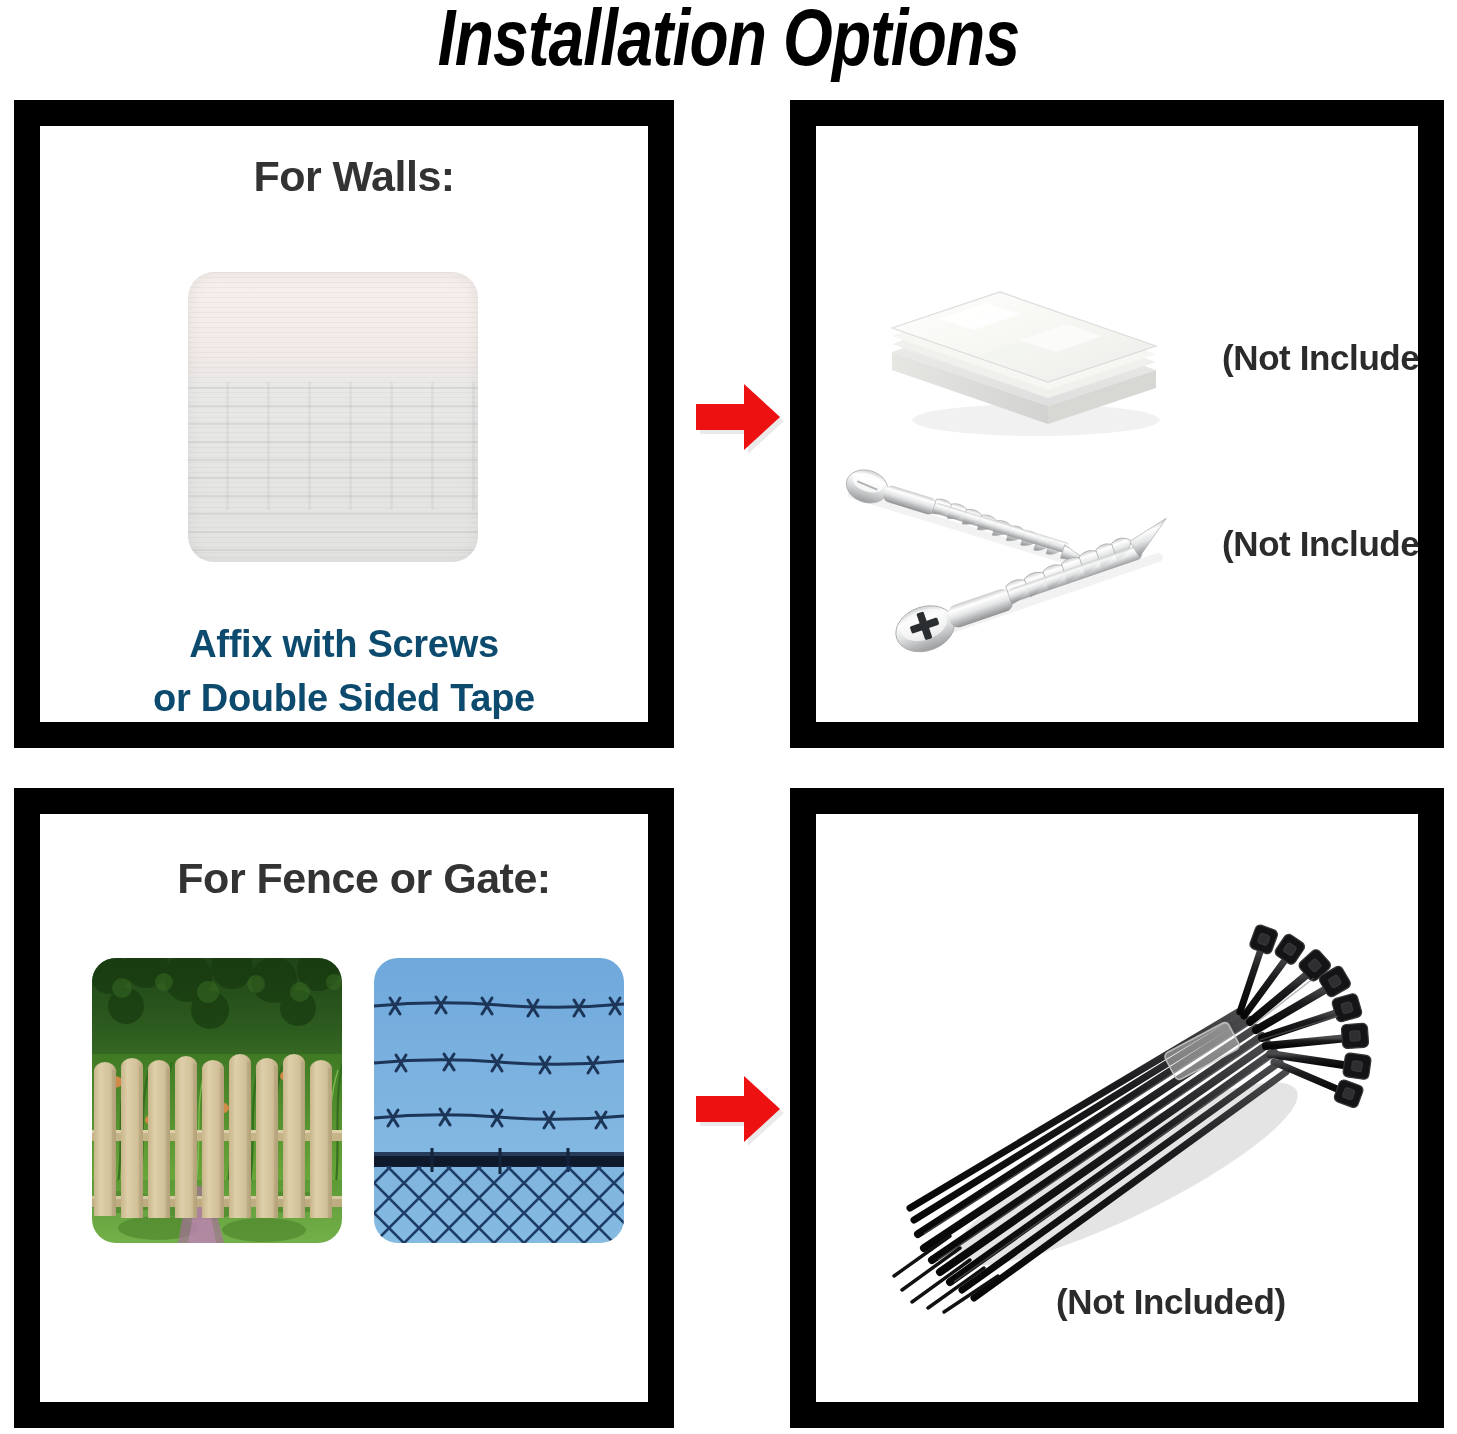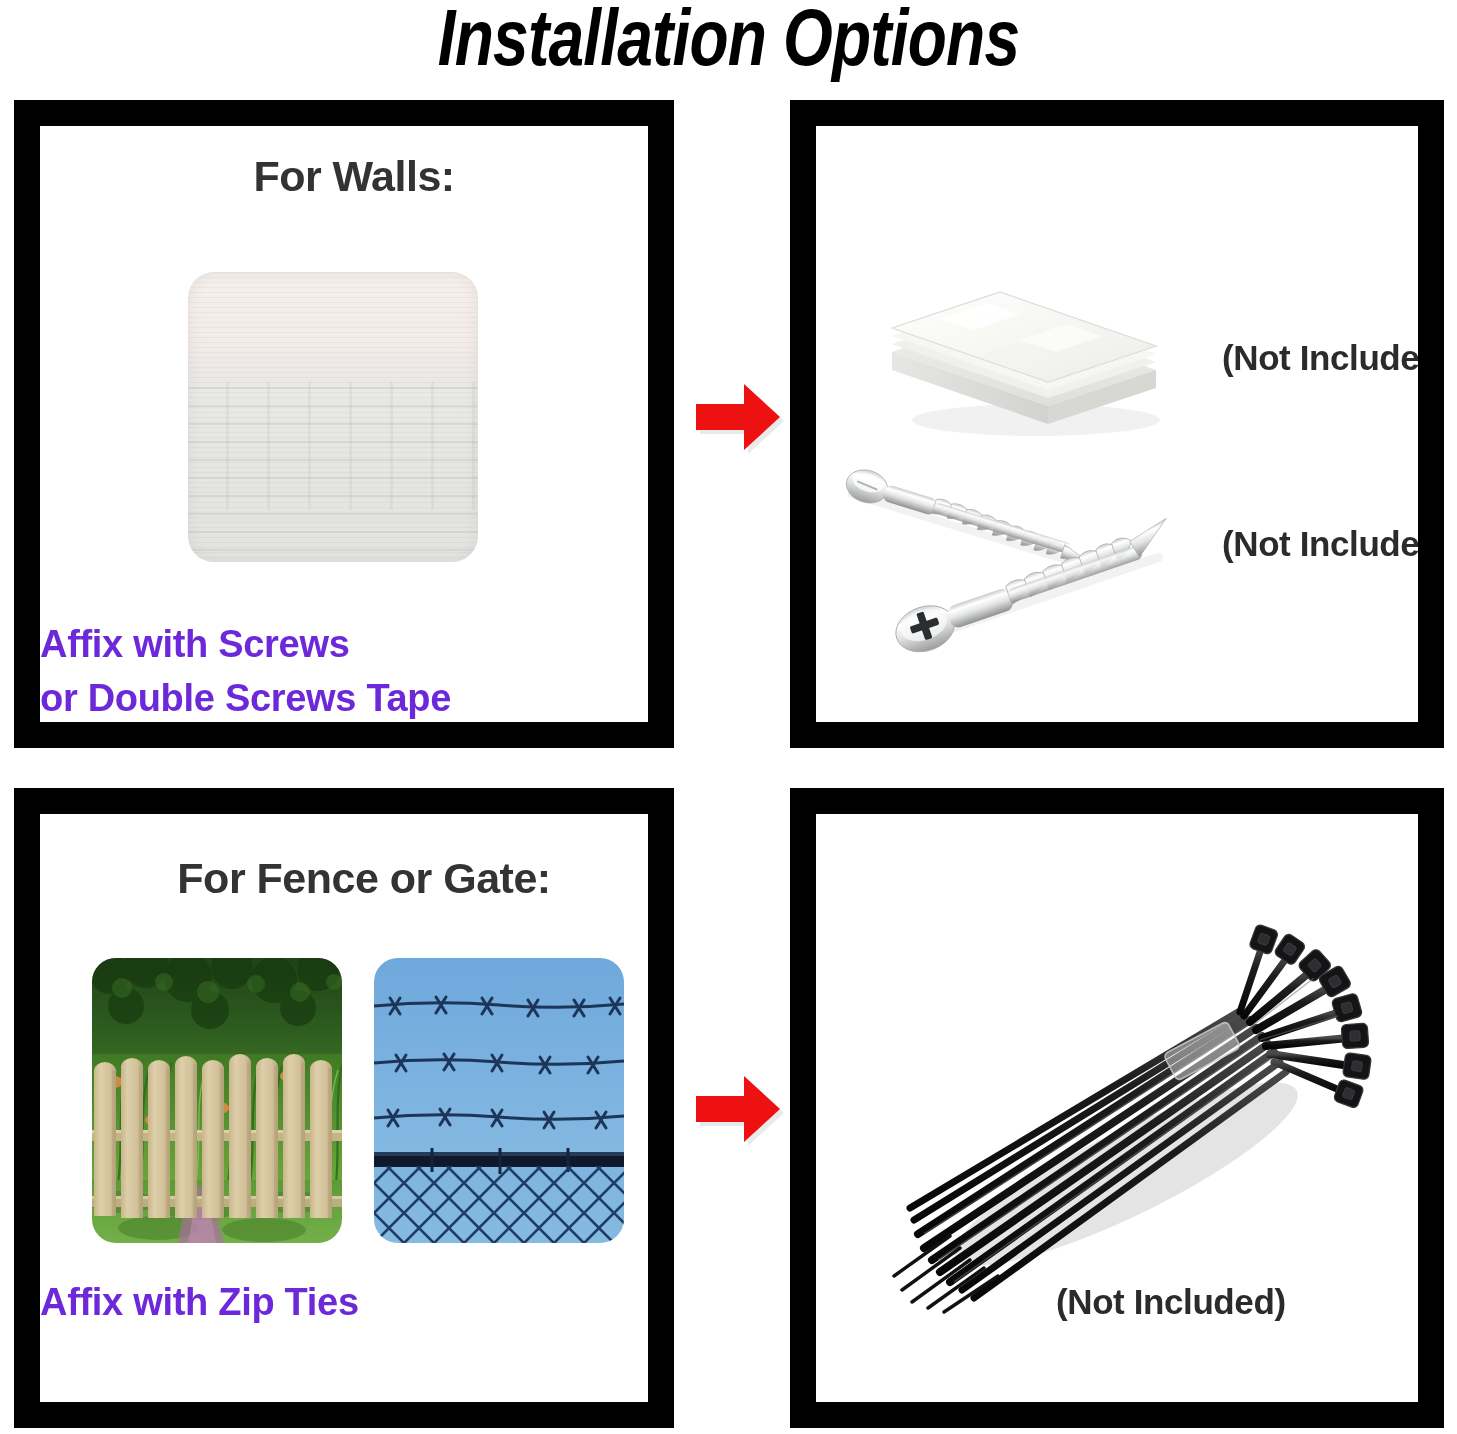--- a/index.html
+++ b/index.html
@@ -69,24 +69,24 @@
     font-size: 43px;
     font-weight: bold;
     color: #333333;
     letter-spacing: -0.5px;
   }
 
   .caption {
     position: absolute;
     left: 0;
     width: 100%;
-    text-align: left;
+    text-align: center;
     font-size: 38px;
     font-weight: bold;
-    color: #6d28d9;
+    color: #0c4a6e;
     line-height: 1.42;
     letter-spacing: -0.3px;
   }
 
   .note-label {
     position: absolute;
     font-size: 35px;
     font-weight: bold;
     color: #2b2b2b;
     letter-spacing: -0.4px;
@@ -180,21 +180,21 @@
 
       <div class="panel-heading" style="top:26px;">For Walls:</div>
 
       <div class="brick-swatch" style="left:148px; top:146px; width:290px; height:290px;">
         <div class="grain"></div>
         <div class="courses"></div>
         <div class="verticals"></div>
       </div>
 
       <div class="caption" style="top:492px;">Affix with Screws</div>
-      <div class="caption" style="top:546px;">or Double Screws Tape</div>
+      <div class="caption" style="top:546px;">or Double Sided Tape</div>
     </div>
   </div>
 
   <div class="arrow" style="left:692px; top:378px;">
     <svg viewBox="0 0 92 78" xmlns="http://www.w3.org/2000/svg">
       <g>
         <path d="M4 26 L52 26 L52 6 L88 39 L52 72 L52 52 L4 52 Z" fill="#d8d8d8" transform="translate(4,4)" opacity="0.55"></path>
         <path d="M4 26 L52 26 L52 6 L88 39 L52 72 L52 52 L4 52 Z" fill="#EE1111"></path>
       </g>
     </svg>
@@ -541,21 +541,20 @@
             <path d="M126 190 L126 216"></path>
             <path d="M194 190 L194 214"></path>
           </g>
 
           <rect x="0" y="208" width="250" height="77" fill="url(#chainlink)" opacity="0.95"></rect>
 
           <rect x="0" y="208" width="250" height="77" fill="#2a5f9e" opacity="0.06"></rect>
         </svg>
       </div>
 
-      <div class="caption" style="top:462px;">Affix with Zip Ties</div>
     </div>
   </div>
 
   <div class="arrow" style="left:692px; top:1070px;">
     <svg viewBox="0 0 92 78" xmlns="http://www.w3.org/2000/svg">
       <g>
         <path d="M4 26 L52 26 L52 6 L88 39 L52 72 L52 52 L4 52 Z" fill="#d8d8d8" transform="translate(4,4)" opacity="0.55"></path>
         <path d="M4 26 L52 26 L52 6 L88 39 L52 72 L52 52 L4 52 Z" fill="#EE1111"></path>
       </g>
     </svg>

